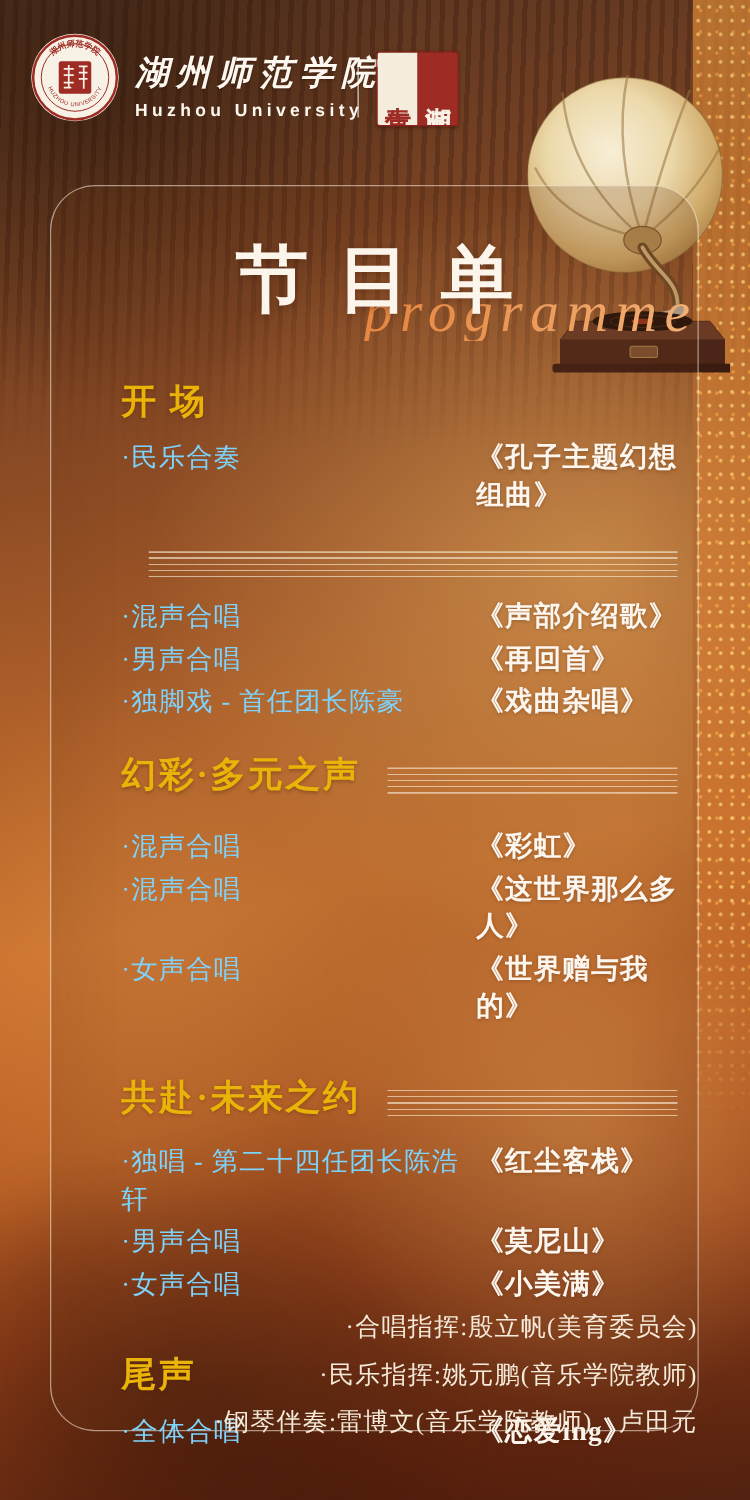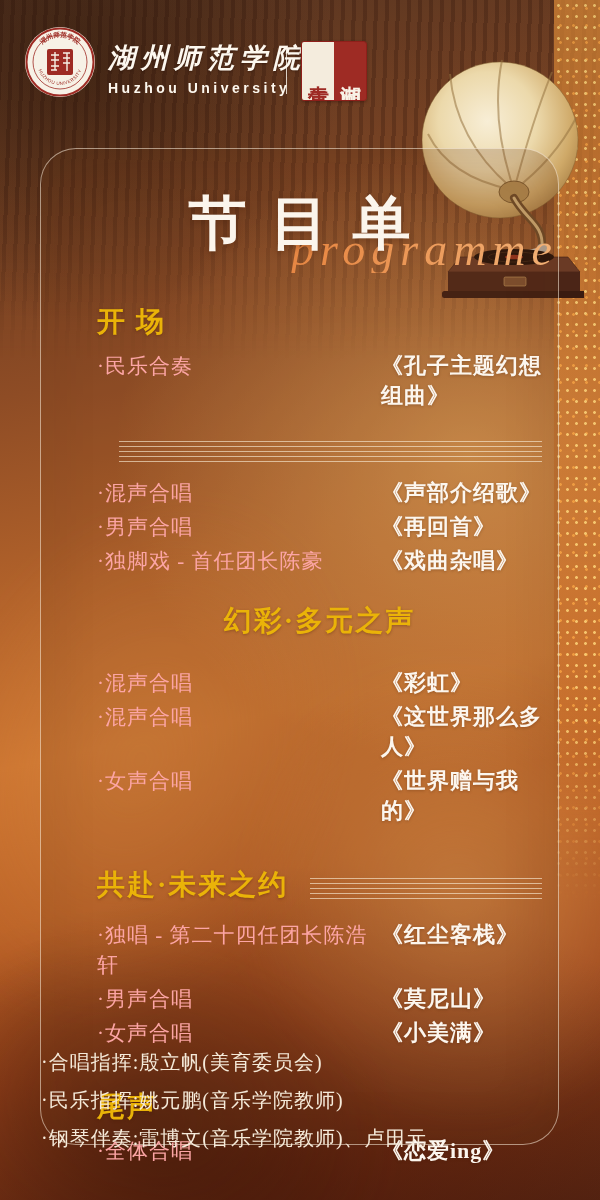--- a/index.html
+++ b/index.html
@@ -68,27 +68,27 @@
     background:linear-gradient(90deg,#d96f35,#e88a46 55%,#f2b176);
     -webkit-background-clip:text;background-clip:text;color:transparent;text-align:right;}
   .sections{position:absolute;left:56px;right:16px;top:150px;}
   .sec-head{display:flex;align-items:center;}
   .sec-head h2{margin:0;font-size:28px;font-weight:700;color:#eab308;letter-spacing:2px;
     line-height:34px;white-space:nowrap;text-shadow:0 1px 3px rgba(70,30,10,.35);}
   .staff{flex:1;height:21px;margin-left:22px;margin-top:6px;
     background:repeating-linear-gradient(to bottom, rgba(247,232,208,.65) 0 1px, rgba(0,0,0,0) 1px 5px);}
   .row{display:flex;align-items:baseline;line-height:30px;}
   .row + .row{margin-top:4px;}
-  .label{flex:none;width:284px;font-size:21px;color:#fca5a5;letter-spacing:1px;font-family:Liberation Serif, serif;}
+  .label{flex:none;width:284px;font-size:21px;color:#7dd3fc;letter-spacing:1px;font-family:Liberation Serif, serif;}
   .song{font-size:22px;font-weight:700;color:#fcf6ee;letter-spacing:1px;
     text-shadow:0 1px 3px rgba(70,30,10,.3);}
-  .credits{position:absolute;left:0;right:0;top:894px;text-align:left;}
+  .credits{position:absolute;left:0;right:0;top:894px;text-align:right;}
   .credit-line{font-size:20px;line-height:38px;color:#f5ead9;letter-spacing:1px;}
   .mt6{margin-top:6px;}.mt12{margin-top:12px;}.mt16{margin-top:16px;}.mt18{margin-top:18px;}
-  .mt24{margin-top:24px;}.mt26{margin-top:42px;}.mt28{margin-top:28px;flex-direction:column;}
+  .mt24{margin-top:24px;}.mt26{margin-top:42px;}.mt28{margin-top:28px;}
 </style>
 </head>
 <body>
 
 <div class="poster">
   <div class="bg-base"></div>
   <div class="bg-wood"></div>
   <div class="bg-wave1"></div>
   <div class="bg-wave2"></div>
   <div class="bg-wave3"></div>

